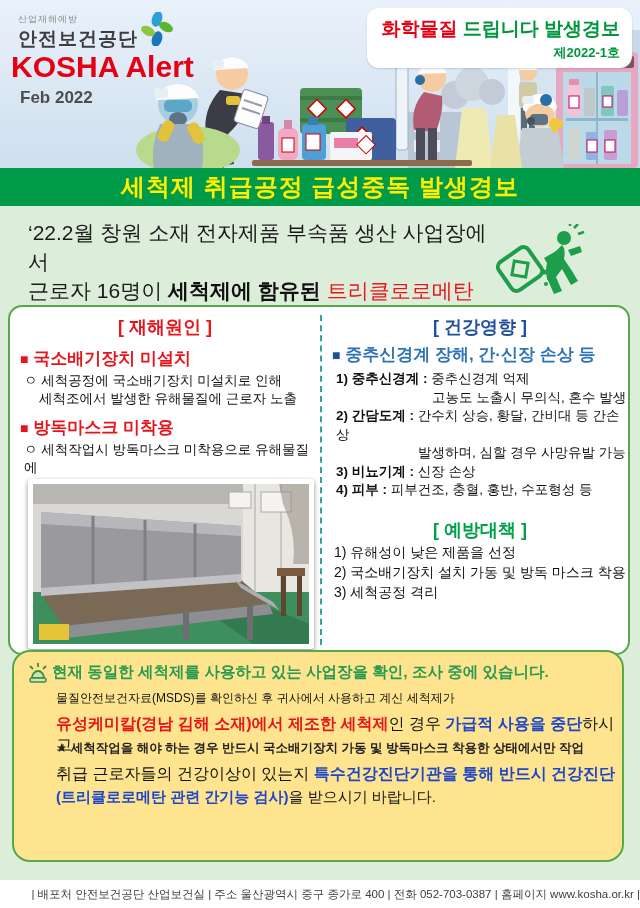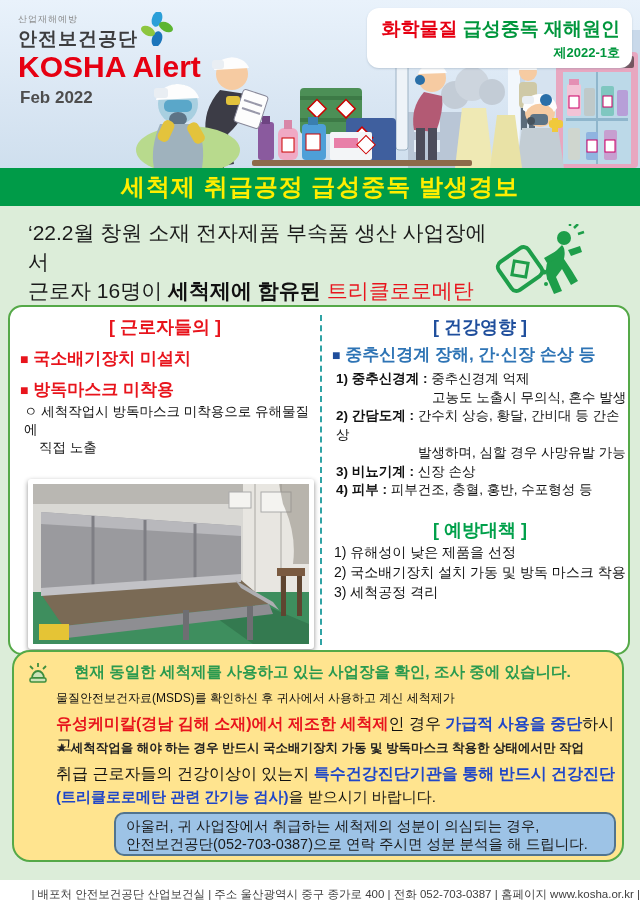--- a/index.html
+++ b/index.html
@@ -7,21 +7,21 @@
   .page { position:relative; width:640px; height:908px; overflow:hidden; background:#84cc16; }
 
   
   .header { position:absolute; top:0; left:0; width:640px; height:168px;
             background:linear-gradient(180deg,#e9f2fb 0%,#d9e6f3 60%,#cfdfee 100%); }
   .header-illustration { position:absolute; inset:0; }
   .logo { position:absolute; top:12px; left:18px; display:flex; align-items:flex-end; z-index:3; }
   .logo-text .logo-small { font-size:9px; color:#8a8a8a; letter-spacing:1px; }
   .logo-text .logo-main  { font-size:19px; font-weight:bold; color:#3d3d3f; letter-spacing:1px; }
   .logo-icon { margin-left:2px; margin-bottom:6px; }
-  .kosha-alert { position:absolute; top:50px; left:18px; font-size:30px; font-weight:bold; color:#e60012; z-index:3; }
+  .kosha-alert { position:absolute; top:50px; left:11px; font-size:30px; font-weight:bold; color:#e60012; z-index:3; }
   .issue-date  { position:absolute; top:88px; left:20px; font-size:17px; font-weight:bold; color:#4d4d4d; z-index:3; }
   .title-chip { position:absolute; top:8px; right:8px; background:#ffffff; border-radius:12px;
                 padding:8px 12px 6px 14px; text-align:right; z-index:3; box-shadow:0 1px 2px rgba(120,140,160,.35); }
   .title-chip .t1 { font-size:19px; font-weight:bold; }
   .title-chip .t1 .red { color:#e60012; }
   .title-chip .t1 .green { color:#00963c; }
   .title-chip .t2 { font-size:13px; font-weight:bold; color:#00963c; margin-top:2px; }
 
   
   .banner { position:absolute; top:168px; left:0; width:640px; height:38px; background:#009b48; z-index:4;
@@ -65,21 +65,21 @@
   .health-list .cont1 { margin-left:96px; }
   .health-list .cont2 { margin-left:82px; }
 
   .prev-intro { font-size:16px; line-height:22px; color:#2a9a4f; font-weight:bold; margin:6px 0 8px 4px; }
   .prev-list  { font-size:14px; color:#111; line-height:20px; margin-left:4px; }
 
   
   .notice { position:absolute; top:444px; left:12px; width:612px; height:212px; background:#ffe48f;
             border:2px solid #55a948; border-radius:18px; }
   .n-line1 { position:absolute; top:8px; left:12px; display:flex; align-items:center; }
-  .n-line1 .txt { font-size:15.5px; font-weight:bold; color:#2a9a4f; margin-left:24px; }
+  .n-line1 .txt { font-size:15.5px; font-weight:bold; color:#2a9a4f; margin-left:2px; }
   .n-line2 { position:absolute; top:38px;  left:42px; font-size:12px; color:#111; }
   .n-line3 { position:absolute; top:62px;  left:42px; font-size:16px; color:#111; }
   .n-line3 .red  { color:#e8141c; font-weight:bold; }
   .n-line3 .blue { color:#1f46c8; font-weight:bold; }
   .n-line4 { position:absolute; top:88px;  left:42px; font-size:12.5px; font-weight:bold; color:#222; }
   .n-line5 { position:absolute; top:112px; left:42px; font-size:16px; color:#111; }
   .n-line5 .blue { color:#1f46c8; font-weight:bold; }
   .n-line6 { position:absolute; top:136px; left:42px; font-size:15px; color:#111; }
   .n-line6 .blue { color:#1f46c8; font-weight:bold; }
   .contact-box { position:absolute; top:160px; left:100px; width:502px; height:44px; background:#9dc3e6;
@@ -229,21 +229,21 @@
         <ellipse cx="8" cy="19" rx="4.5" ry="7.5" fill="#8dc63f" transform="rotate(118 8 19)"></ellipse>
         <ellipse cx="26" cy="15" rx="4.5" ry="7.5" fill="#5cb531" transform="rotate(118 26 15)"></ellipse>
       </svg>
     </div>
 
     <div class="kosha-alert">KOSHA Alert</div>
     <div class="issue-date">Feb 2022</div>
 
     <div class="title-chip">
       <div class="t1">
-        <span class="red">화학물질</span><span class="green"> 급성중독 재해원인</span>
+        <span class="red">화학물질</span><span class="green"> 드립니다 발생경보</span>
       </div>
       <div class="t2">제2022-1호</div>
     </div>
   </div>
 
   <div class="banner">
     <div class="banner-title">세척제 취급공정 급성중독 발생경보</div>
   </div>
 
   <div class="main">
@@ -268,24 +268,28 @@
         <path d="M66 26 l-14 8 3 5 13 -6 z"></path>
         <path d="M76 26 l12 -4 2 6 -11 4 z"></path>
         <path d="M82 4 l4 -4 M86 10 l6 -2 M78 2 l0 -2" stroke="#1e9e4a" stroke-width="2.5" fill="none"></path>
       </g>
     </svg>
 
     <div class="infobox">
       <div class="divider"></div>
 
       <div class="col-left">
-        <div class="sec-title red">[ 근로자들의 ]</div>
+        <div class="sec-title red">[ 재해원인 ]</div>
 
         <div class="cause-item-title">
           <span class="sq">■</span> <span>국소배기장치 미설치</span>
+        </div>
+        <div class="cause-body">
+          <div><span>ㅇ</span> <span>세척공정에 국소배기장치 미설치로 인해</span></div>
+          <div class="cont">세척조에서 발생한 유해물질에 근로자 노출</div>
         </div>
 
         <div class="cause-item-title">
           <span class="sq">■</span> <span>방독마스크 미착용</span>
         </div>
         <div class="cause-body">
           <div><span>ㅇ</span> <span>세척작업시 방독마스크 미착용으로 유해물질에</span></div>
           <div class="cont">직접 노출</div>
         </div>
 
@@ -364,24 +368,20 @@
       <div class="n-line3">
         <span class="red">유성케미칼(경남 김해 소재)에서 제조한 세척제</span><span>인 경우 </span><span class="blue">가급적 사용을 중단</span><span>하시고</span>
       </div>
       <div class="n-line4">★ 세척작업을 해야 하는 경우 반드시 국소배기장치 가동 및 방독마스크 착용한 상태에서만 작업</div>
       <div class="n-line5">
         <span>취급 근로자들의 건강이상이 있는지 </span><span class="blue">특수건강진단기관을 통해 반드시 건강진단</span>
       </div>
       <div class="n-line6">
         <span class="blue">(트리클로로메탄 관련 간기능 검사)</span><span>을 받으시기 바랍니다.</span>
       </div>
-      <div class="contact-box">
-        <div>아울러, 귀 사업장에서 취급하는 세척제의 성분이 의심되는 경우,</div>
-        <div>안전보건공단(052-703-0387)으로 연락 주시면 성분 분석을 해 드립니다.</div>
-      </div>
     </div>
   </div>
 
   <div class="footer">
     <div class="footer-text">| 배포처 안전보건공단 산업보건실 | 주소 울산광역시 중구 종가로 400 | 전화 052-703-0387 | 홈페이지 www.kosha.or.kr |</div>
   </div>
 
 </div>
 
 </body></html>

